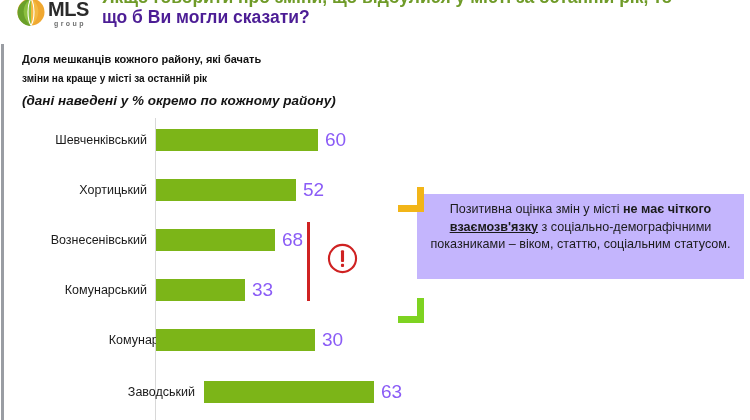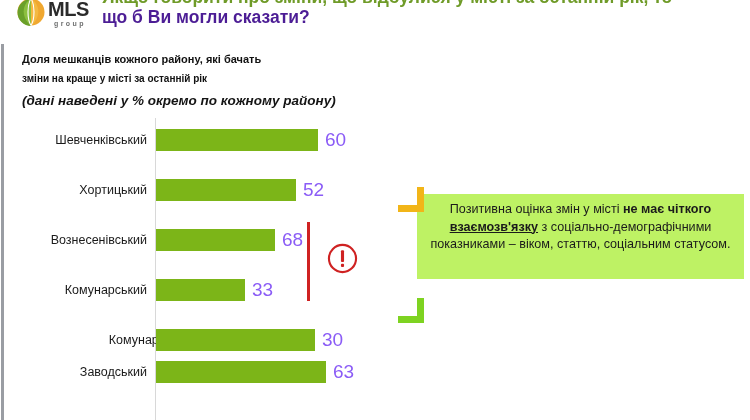--- a/index.html
+++ b/index.html
@@ -46,21 +46,21 @@
     font-size:12.5px;color:#1a1a1a;text-align:right;white-space:nowrap;}
   .bar{position:absolute;left:156px;top:11px;height:22px;background:#7cb518;}
   .bar-value{position:absolute;top:0;height:44px;line-height:44px;font-size:19px;
     font-weight:normal;color:#8b5cf6;}
 
   
   .red-bracket{position:absolute;left:307px;top:222px;width:3px;height:79px;background:#cf2222;}
   .warn-icon{position:absolute;left:327px;top:243px;width:31px;height:31px;}
 
   
-  .callout{position:absolute;background:#bef264;}
+  .callout{position:absolute;background:#c4b5fd;}
   .callout-text{font-size:12.6px;color:#1b1b1b;line-height:17.5px;text-align:center;}
   .callout-text b{font-weight:bold;}
   .callout-text u{text-decoration:underline;}
   .corner{position:absolute;width:26px;height:26px;}
   .corner i{position:absolute;display:block;}
   .corner .h{left:0;top:18px;width:26px;height:7px;}
   .corner .v{left:19px;top:0;width:7px;height:25px;}
 </style>
 </head>
 <body>
@@ -113,21 +113,21 @@
         <div class="row" style="top: 150px;">
           <div class="cat-label">Комунарський</div>
           <div class="bar" style="width: 89px; background: rgb(124, 181, 24);"></div>
           <div class="bar-value" style="left: 252px;">33</div>
         </div>
         <div class="row" style="top: 200px; padding-left: 44px;">
           <div class="cat-label">Комунарський</div>
           <div class="bar" style="width: 159px; background: rgb(124, 181, 24);"></div>
           <div class="bar-value" style="left: 322px;">30</div>
         </div>
-        <div class="row" style="top: 232px;">
+        <div class="row" style="top: 252px; margin-left: 48px;">
           <div class="cat-label">Заводський</div>
           <div class="bar" style="width: 170px; background: rgb(124, 181, 24);"></div>
           <div class="bar-value" style="left: 333px;">63</div>
         </div>
       </div>
   </div>
 
   <div class="red-bracket"></div>
   <svg class="warn-icon" viewBox="0 0 32 32">
     <circle cx="16" cy="16" r="14" fill="none" stroke="#cf2222" stroke-width="2.2"></circle>

